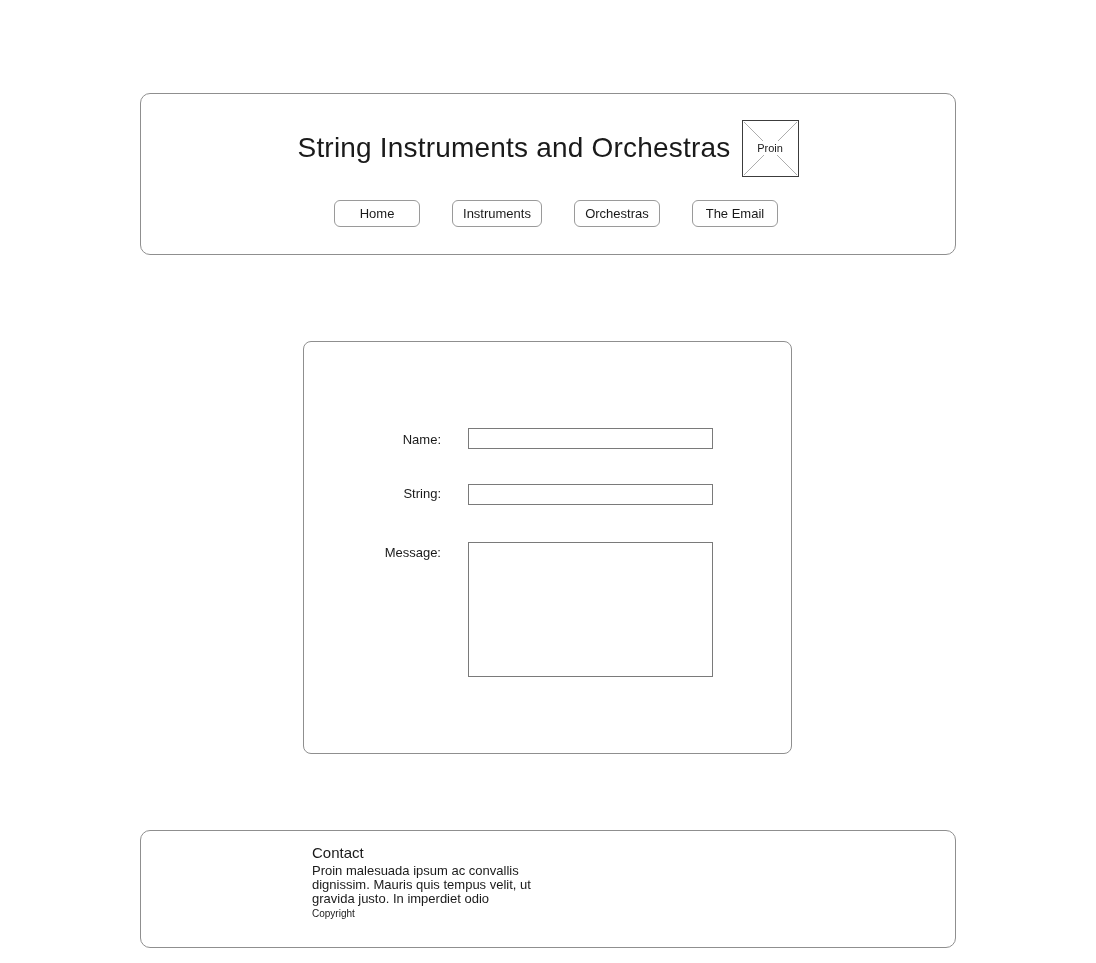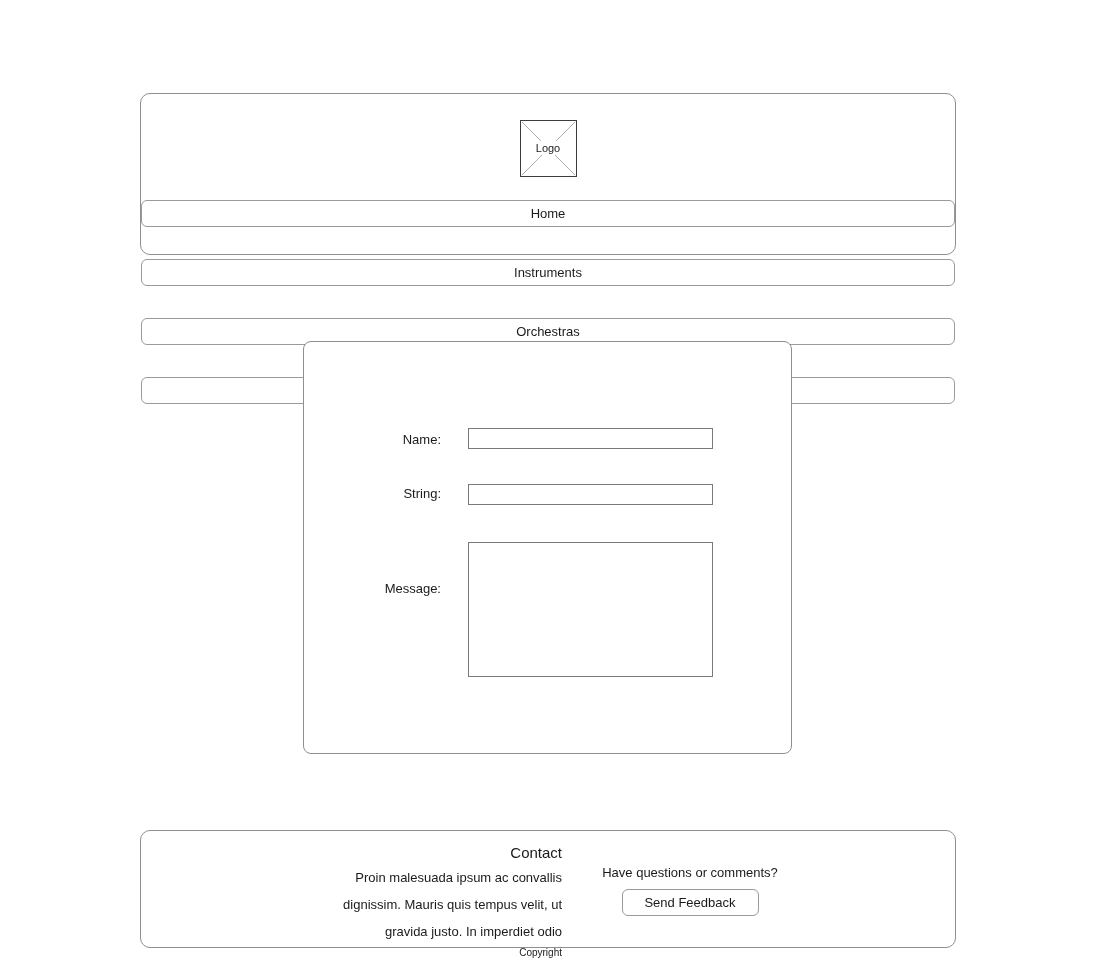--- a/index.html
+++ b/index.html
@@ -40,22 +40,22 @@
   .logo-label {
     position: absolute; left: 50%; top: 50%;
     transform: translate(-50%, -50%);
     background: #ffffff;
     padding: 1px 2px;
     font-size: 11px;
     color: #1a1a1a;
     white-space: nowrap;
   }
   .nav-row {
-    position: absolute; left: 0; top: 198px; width: 100%;
-    display: flex; justify-content: center; gap: 32px; flex-direction: column;
+    position: absolute; left: 8px; top: 198px; width: 100%;
+    display: flex; justify-content: center; gap: 32px;
   }
   #header .nav-row { top: 106px; }
   .nav-btn {
     min-width: 86px; height: 27px;
     padding: 4px 10px;
     background: #ffffff;
     border: 1px solid #9a9a9a;
     border-radius: 6px;
     font-family: "Liberation Sans", sans-serif;
     font-size: 13px;
@@ -100,38 +100,38 @@
   #label-message{ top: 544px; }
   #input-message{ top: 541px; }
   
   #form-panel .field-label,
   #form-panel .text-input,
   #form-panel .textarea-input { position: absolute; }
   #label-name   { top: 90px; }
   #input-name   { top: 86px; }
   #label-email  { top: 144px; }
   #input-email  { top: 142px; }
-  #label-message{ top: 203px; margin-top: 36px; }
+  #label-message{ top: 203px; }
   #input-message{ top: 200px; }
   
   #footer { left: 140px; top: 830px; width: 816px; height: 118px; }
   .footer-left {
-    position: absolute; left: 181px; top: 0; width: 240px;
-    text-align: right;
+    position: absolute; left: 171px; top: 0; width: 240px;
+    text-align: left;
   }
   .footer-heading {
     margin-top: 13px;
     font-size: 15px;
     font-weight: 400;
     color: #1a1a1a;
   }
   .footer-text {
     margin-top: 3px;
     font-size: 13px;
-    line-height: 27px;
+    line-height: 14px;
     color: #1a1a1a;
   }
   .footer-copyright {
     margin-top: 2px;
     font-size: 10px;
     color: #1a1a1a;
   }
   .footer-right {
     position: absolute; left: 429px; top: 0; width: 240px;
     text-align: center;
@@ -151,26 +151,27 @@
     font-size: 13px;
     color: #1a1a1a;
     cursor: pointer;
   }
 </style>
 </head>
 <body>
 
 <div class="panel" id="header">
   <div class="title-row">
+    <div class="site-title">String Instruments and Orchestras</div>
     <div class="logo-box">
       <svg viewBox="0 0 57 57">
         <line x1="1" y1="1" x2="56" y2="56" stroke="#aaaaaa" stroke-width="1"></line>
         <line x1="56" y1="1" x2="1" y2="56" stroke="#aaaaaa" stroke-width="1"></line>
       </svg>
-      <span class="logo-label">Logo</span>
+      <span class="logo-label">Proin</span>
     </div>
   </div>
   <div class="nav-row">
     <button class="nav-btn">Home</button>
     <button class="nav-btn">Instruments</button>
     <button class="nav-btn">Orchestras</button>
     <button class="nav-btn">The Email</button>
   </div>
 </div>
 
@@ -184,17 +185,13 @@
   <label class="field-label" id="label-message">Message:</label>
   <textarea class="textarea-input" id="input-message" style=""></textarea>
 </div>
 
 <div class="panel" id="footer">
   <div class="footer-left">
     <div class="footer-heading">Contact</div>
     <div class="footer-text">Proin malesuada ipsum ac convallis dignissim. Mauris quis tempus velit, ut gravida justo. In imperdiet odio</div>
     <div class="footer-copyright">Copyright</div>
   </div>
-  <div class="footer-right">
-    <div class="footer-question">Have questions or comments?</div>
-    <button class="feedback-btn">Send Feedback</button>
-  </div>
 </div>
 
 </body></html>

